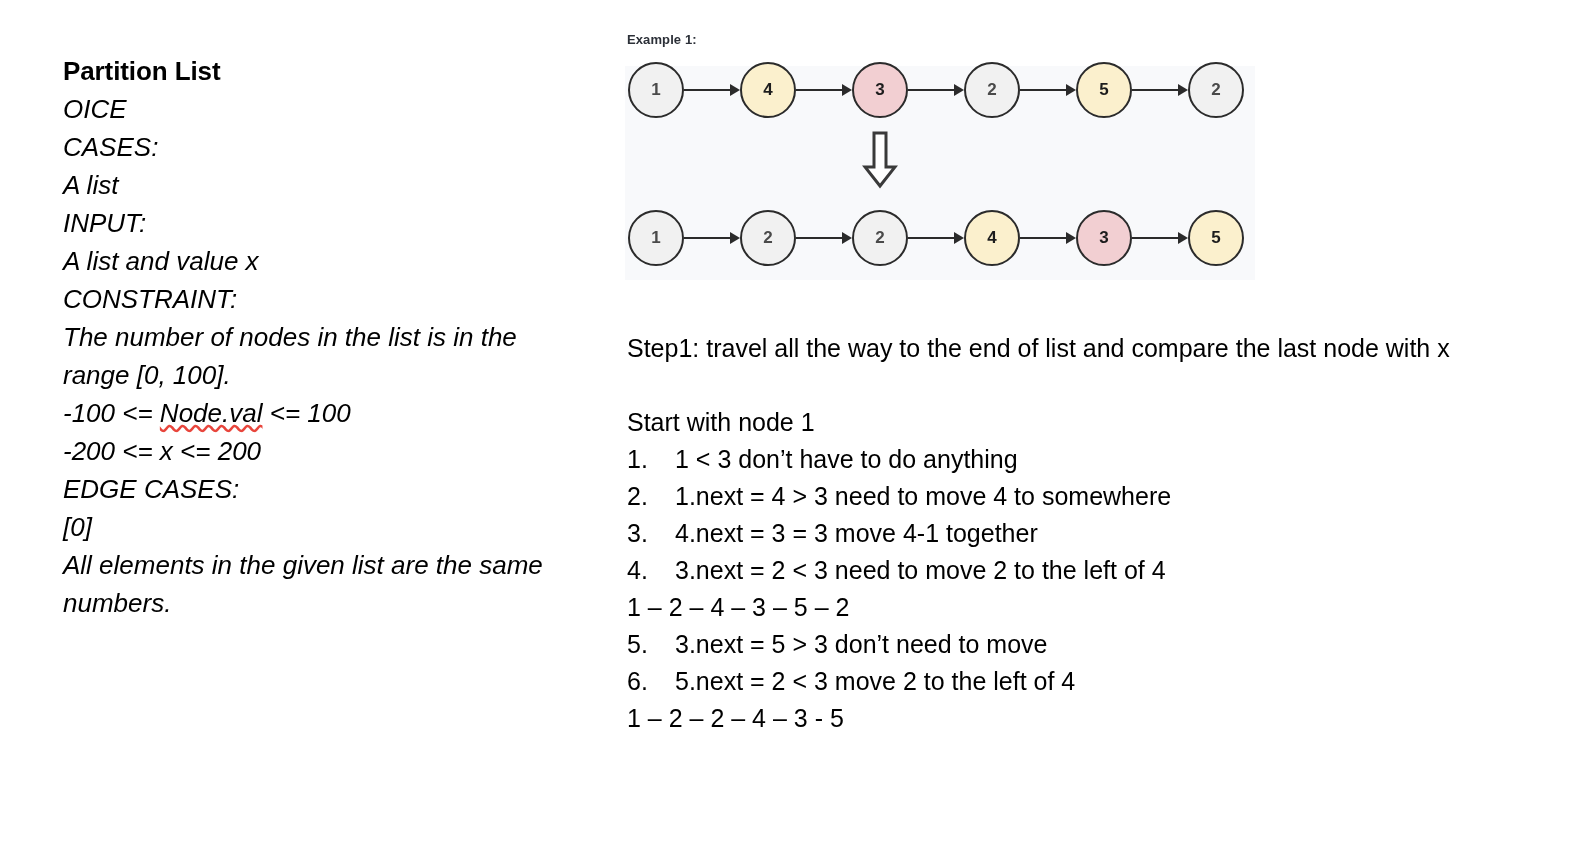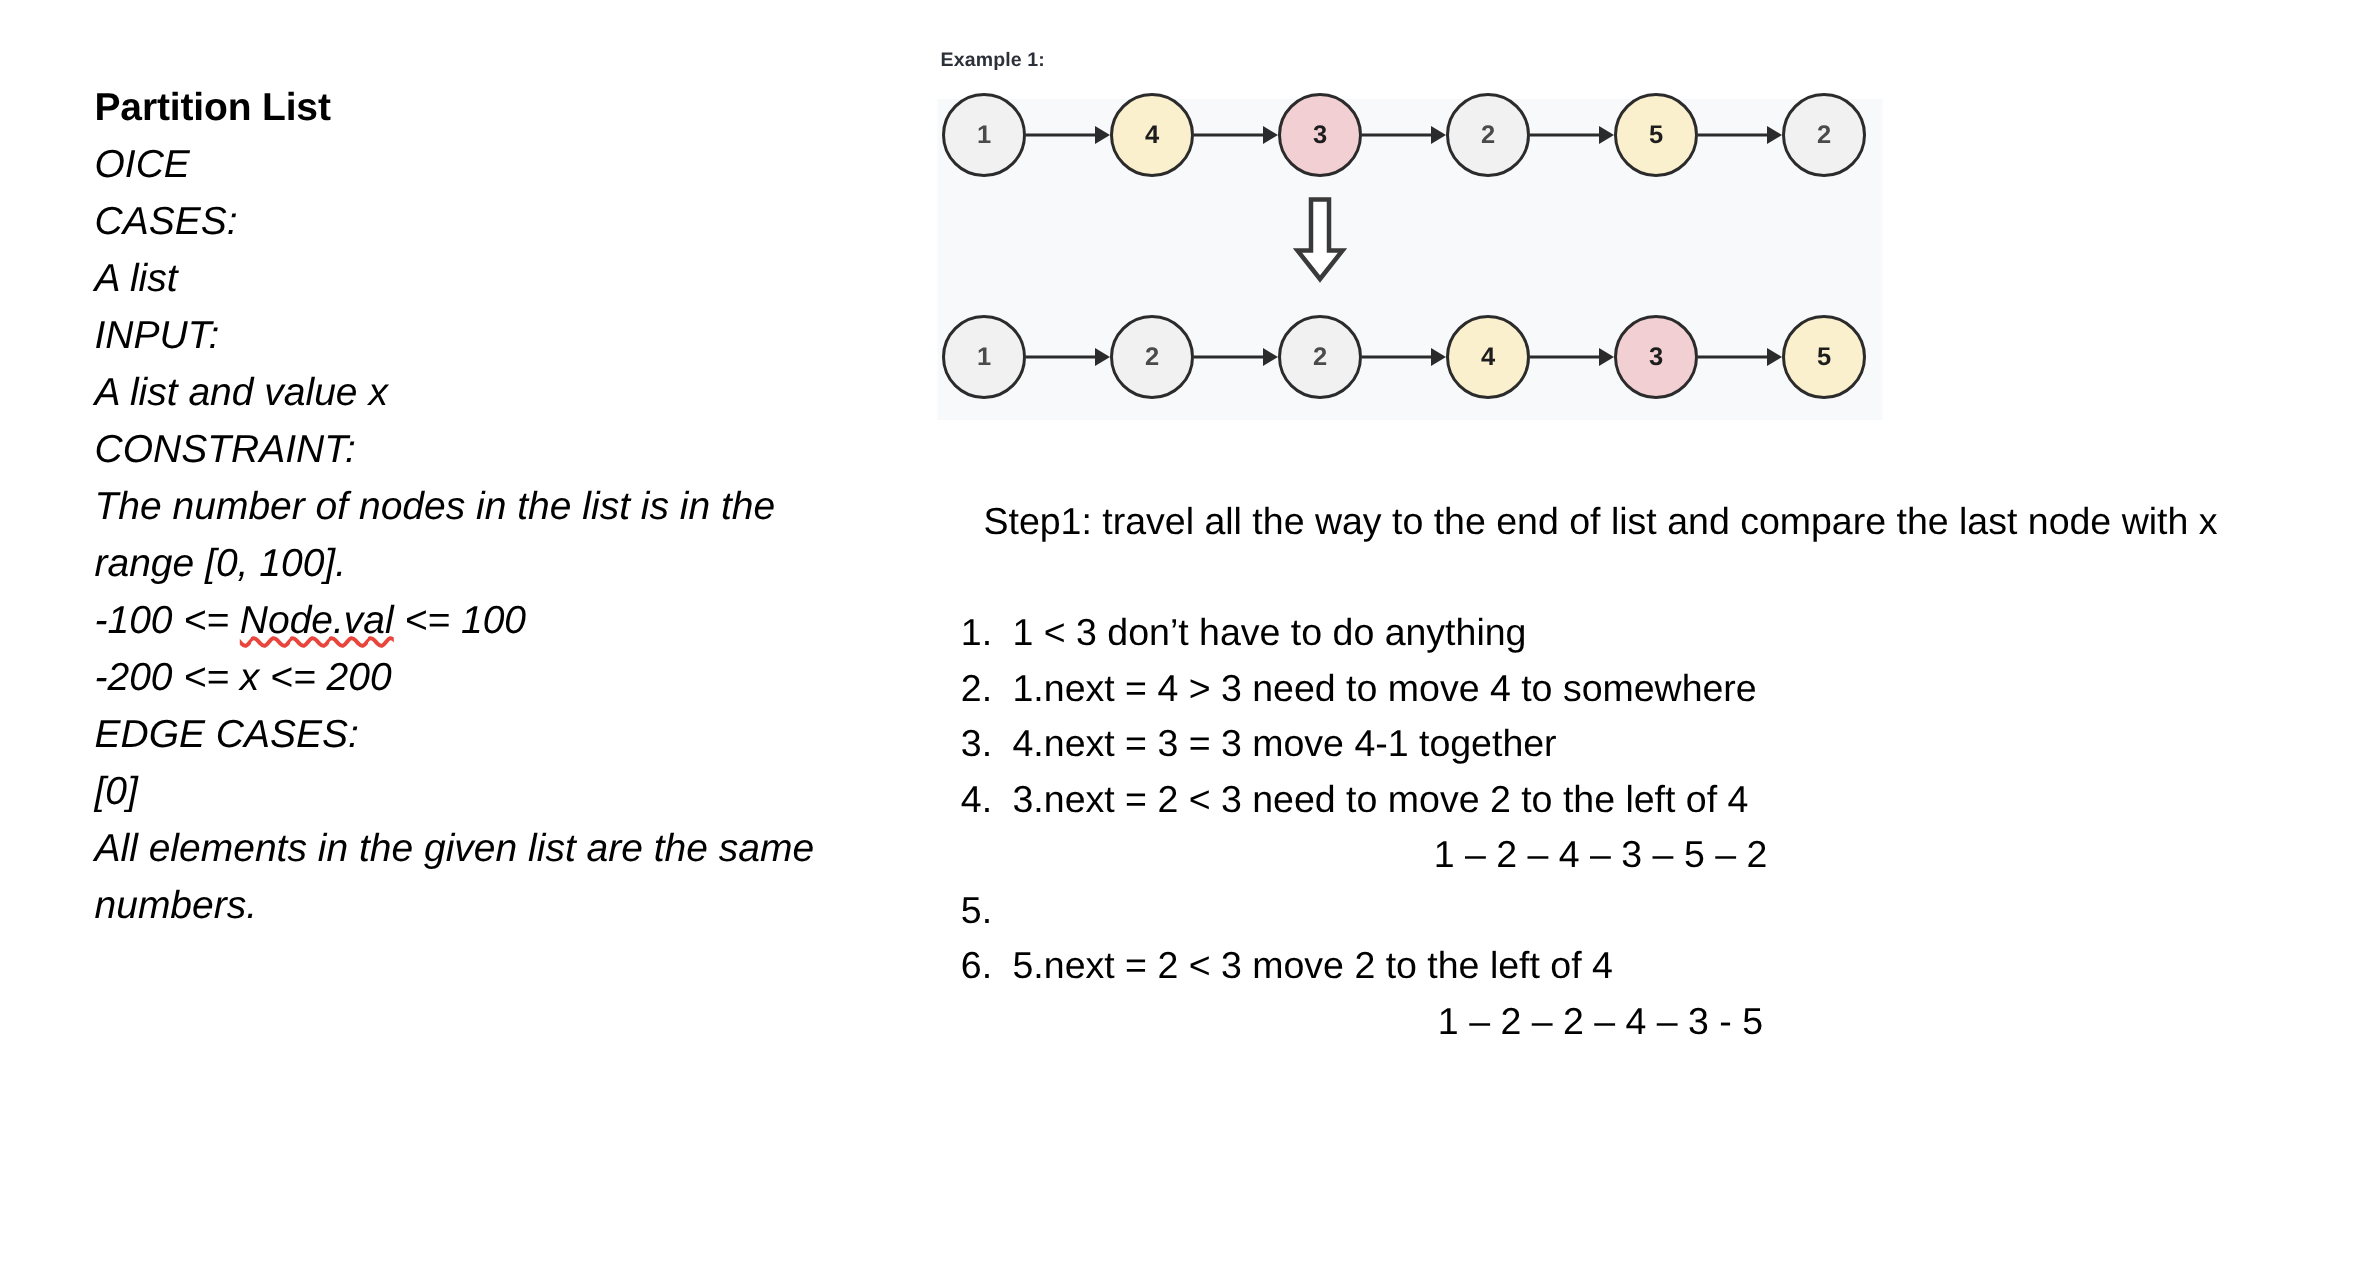--- a/index.html
+++ b/index.html
@@ -117,21 +117,20 @@
     width: 36px;
     height: 58px;
   }
 
   
   .right-col {
     position: absolute;
     left: 627px;
     top: 330px;
     width: 880px;
-    text-align: center;
   }
   .step-para {
     font-size: 25px;
     line-height: 37px;
     white-space: pre-wrap;
   }
   .gap-line { height: 37px; }
   .plain-line {
     font-size: 25px;
     line-height: 37px;
@@ -211,20 +210,21 @@
 
 <div class="down-arrow">
   <svg width="36" height="58" viewBox="0 0 36 58">
     <polygon points="12,2 24,2 24,36 33,36 18,55 3,36 12,36" fill="#ffffff" stroke="#3a3a3a" stroke-width="3" stroke-linejoin="miter"></polygon>
   </svg>
 </div>
 
 <div class="right-col">
   <div class="step-para">Step1: travel all the way to the end of list and compare the last node with x</div>
   <div class="gap-line"></div>
+  <div class="plain-line">Start with node 1</div>
 
   <div class="num-item">
     <span class="marker">1.</span>
     <span>1 &lt; 3 don’t have to do anything</span>
   </div>
   <div class="num-item">
     <span class="marker">2.</span>
     <span>1.next = 4 &gt; 3 need to move 4 to somewhere</span>
   </div>
   <div class="num-item">
@@ -233,20 +233,21 @@
   </div>
   <div class="num-item">
     <span class="marker">4.</span>
     <span>3.next = 2 &lt; 3 need to move 2 to the left of 4</span>
   </div>
 
   <div class="plain-line">1 – 2 – 4 – 3 – 5 – 2</div>
 
   <div class="num-item">
     <span class="marker">5.</span>
+    <span>3.next = 5 &gt; 3 don’t need to move</span>
   </div>
   <div class="num-item">
     <span class="marker">6.</span>
     <span>5.next = 2 &lt; 3 move 2 to the left of 4</span>
   </div>
 
   <div class="plain-line">1 – 2 – 2 – 4 – 3 - 5</div>
 </div>
 
 </body></html>

